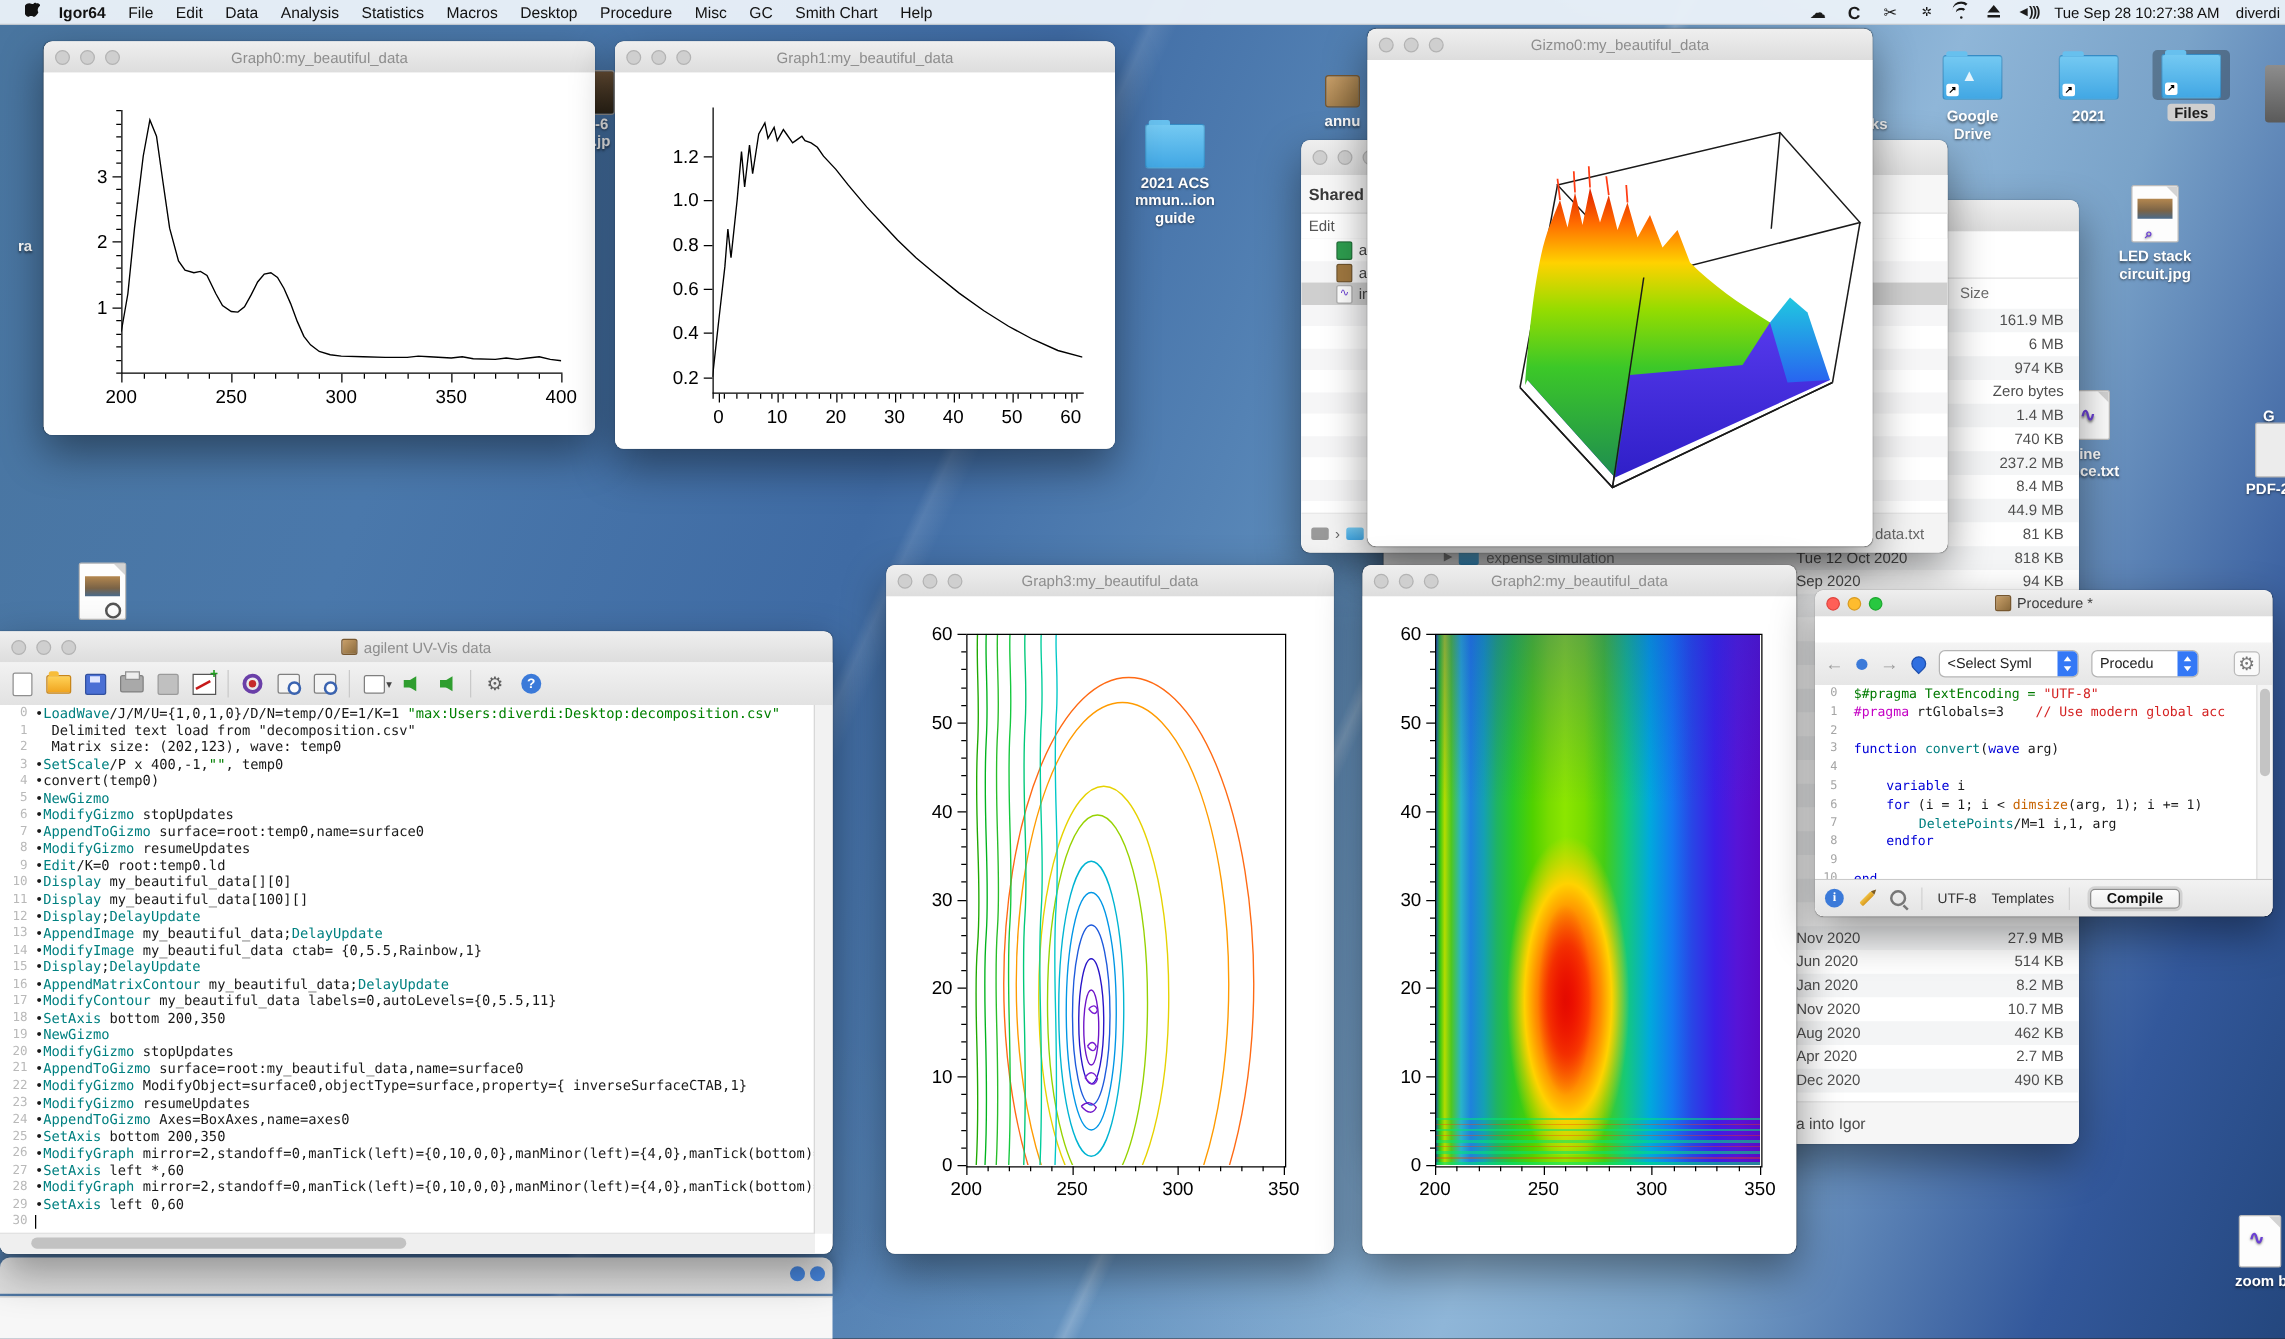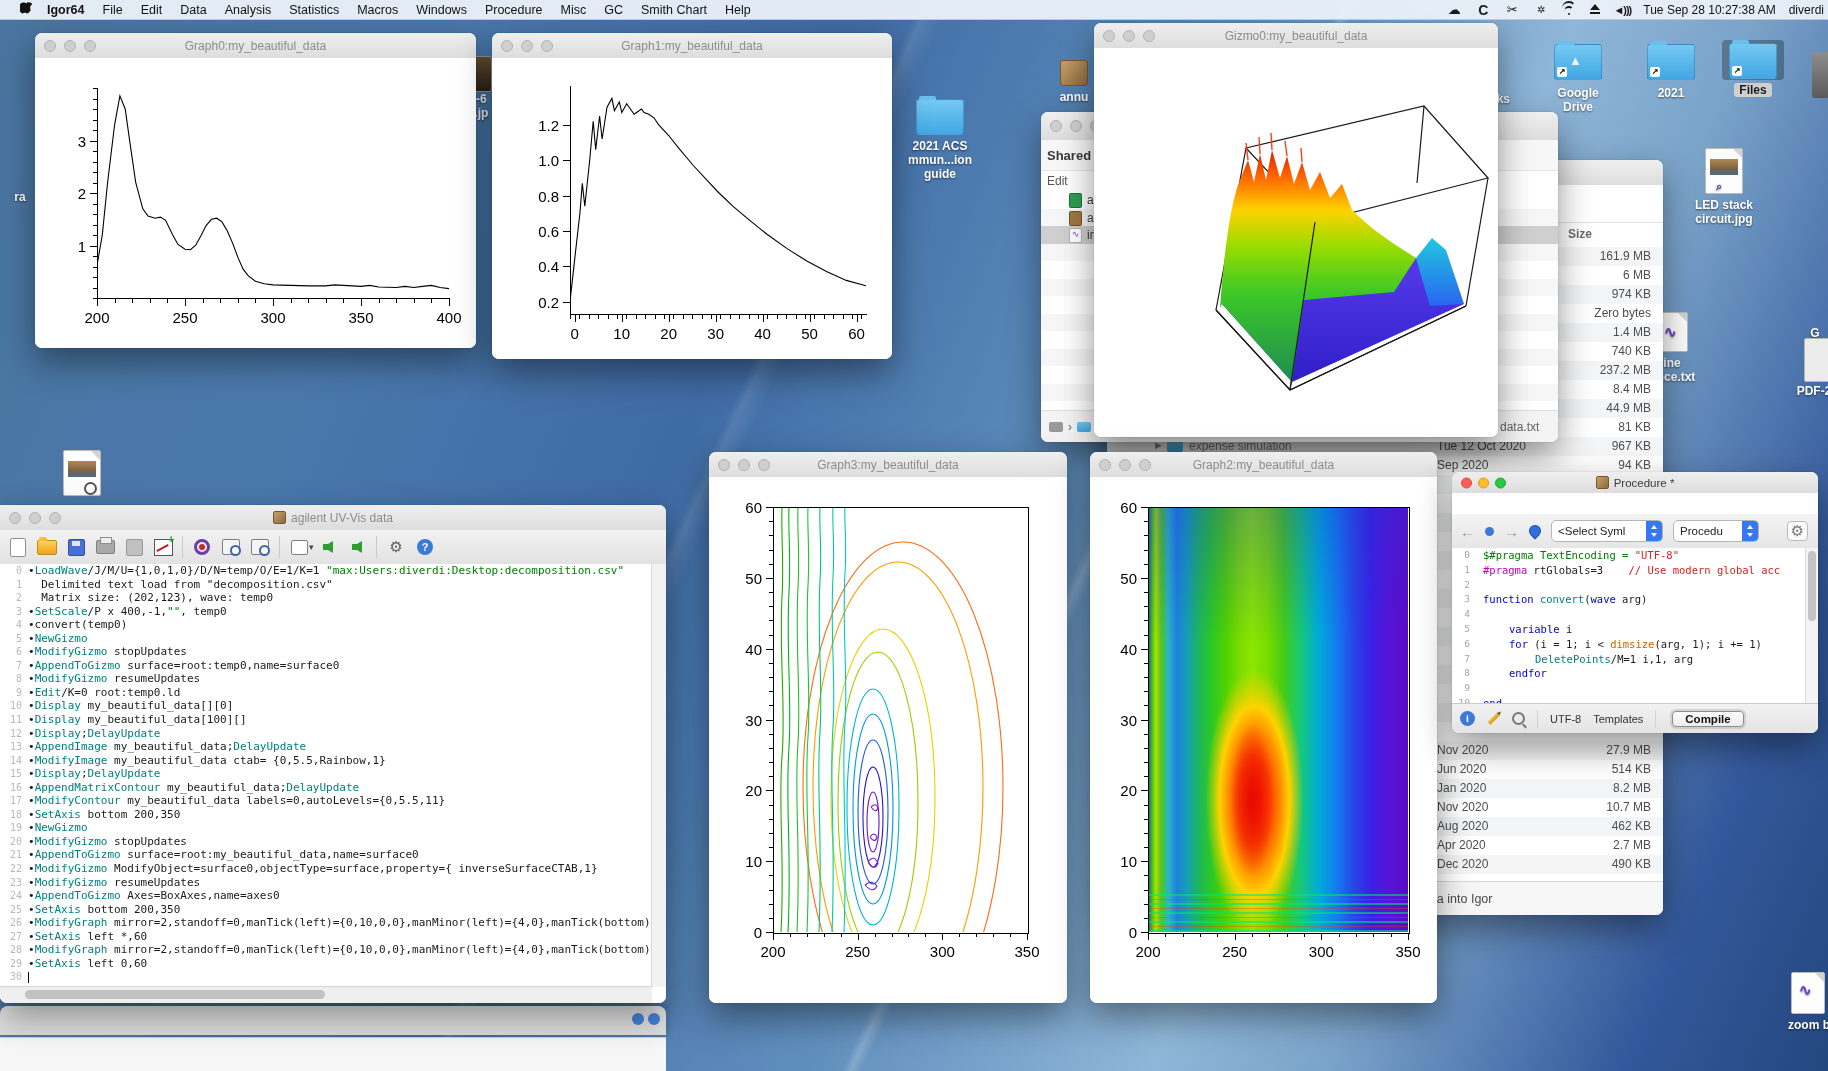--- a/index.html
+++ b/index.html
@@ -204,21 +204,21 @@
     <div class="titlebar">
         <div class="lights">
           <b></b>
           <b></b>
           <b></b>
         </div>
       </div>
     <div class="content" style="top:25px;">
       <div style="position:absolute;left:0;right:0;top:37px;height:25px;border-top:1px solid #e2e2e2;border-bottom:1px solid #d8d8d8;background:#fff;">
         <div style="position:absolute;left:449px;top:0;width:1px;height:25px;background:#e0e0e0;"></div>
-        <div style="position:absolute;left:461px;top:4px;font-size:12px;color:#6d6d6d;font-weight:bold;">Size</div>
+        <div style="position:absolute;left:461px;top:4px;font-size:12px;color:#6d6d6d;">Size</div>
       </div>
       <div id="fB-rows" style="position:absolute;left:0;right:0;top:62px;height:628px;">
           <div class="fstripe" style="top: 0px; background: rgb(244, 245, 246);"></div>
           <div class="fstripe" style="top: 19px; background: rgb(255, 255, 255);"></div>
           <div class="fstripe" style="top: 38px; background: rgb(244, 245, 246);"></div>
           <div class="fstripe" style="top: 57px; background: rgb(255, 255, 255);"></div>
           <div class="fstripe" style="top: 76px; background: rgb(244, 245, 246);"></div>
           <div class="fstripe" style="top: 95px; background: rgb(255, 255, 255);"></div>
           <div class="fstripe" style="top: 114px; background: rgb(244, 245, 246);"></div>
           <div class="fstripe" style="top: 133px; background: rgb(255, 255, 255);"></div>
@@ -275,21 +275,21 @@
             <div class="fsize">44.9 MB</div>
           </div>
           <div class="frow" style="top: 171px; left: 0px; right: 0px;">
             <div class="fsize">81 KB</div>
           </div>
           <div class="frow" style="top: 190px; left: 0px; right: 0px;">
             <div style="position: absolute; left: 48px; top: 3px; color: rgb(138, 138, 138); font-size: 9px;">▶</div>
             <div style="position: absolute; left: 60px; top: 3px; width: 16px; height: 12px; border-radius: 2px; background: linear-gradient(rgb(116, 201, 242), rgb(65, 167, 228));"></div>
             <div style="position: absolute; left: 82px; top: 2px; color: rgb(123, 123, 123);">expense simulation</div>
             <div class="fdate">Tue 12 Oct 2020</div>
-            <div class="fsize">967 KB</div>
+            <div class="fsize">818 KB</div>
           </div>
           <div class="frow" style="top: 209px; left: 0px; right: 0px;">
             <div class="fdate">Sep 2020</div>
             <div class="fsize">94 KB</div>
           </div>
           <div class="frow" style="top: 494px; left: 0px; right: 0px;">
             <div class="fdate">Nov 2020</div>
             <div class="fsize">27.9 MB</div>
           </div>
           <div class="frow" style="top: 513px; left: 0px; right: 0px;">
@@ -873,21 +873,21 @@
             <path d="M8.4,1.2c0.1,0.9-0.3,1.7-0.8,2.3C7,4.1,6.2,4.6,5.4,4.5C5.3,3.7,5.7,2.9,6.2,2.3C6.7,1.7,7.6,1.2,8.4,1.2z M10.8,10.3c-0.4,0.9-0.6,1.3-1.1,2c-0.7,1-1.7,2.3-2.9,2.3c-1.1,0-1.4-0.7-2.8-0.7c-1.4,0-1.7,0.7-2.8,0.7c-1.2,0-2.1-1.2-2.8-2.2C-2.9,9.1-3.1,5.7-1.7,3.9c1-1.3,2.5-2,3.9-2c1.5,0,2.4,0.8,3.6,0.8c1.2,0,1.9-0.8,3.6-0.8c1.3,0,2.6,0.7,3.5,1.9C10.1,5.2,9.6,8.8,10.8,10.3z" transform="translate(1.5,-1) scale(0.85)" fill="#111"></path>
           </svg>
       </span>
       <span class="mi app">Igor64</span>
     <span class="mi">File</span>
         <span class="mi">Edit</span>
         <span class="mi">Data</span>
         <span class="mi">Analysis</span>
         <span class="mi">Statistics</span>
         <span class="mi">Macros</span>
-        <span class="mi">Windows</span>
+        <span class="mi">Desktop</span>
         <span class="mi">Procedure</span>
         <span class="mi">Misc</span>
         <span class="mi">GC</span>
         <span class="mi">Smith Chart</span>
         <span class="mi">Help</span>
       </div>
     <div id="menu-right">
       <span class="sicon">☁</span>
       <span class="sicon" style="font-weight:700;font-size:14px;">C</span>
       <span class="sicon">✂</span>

